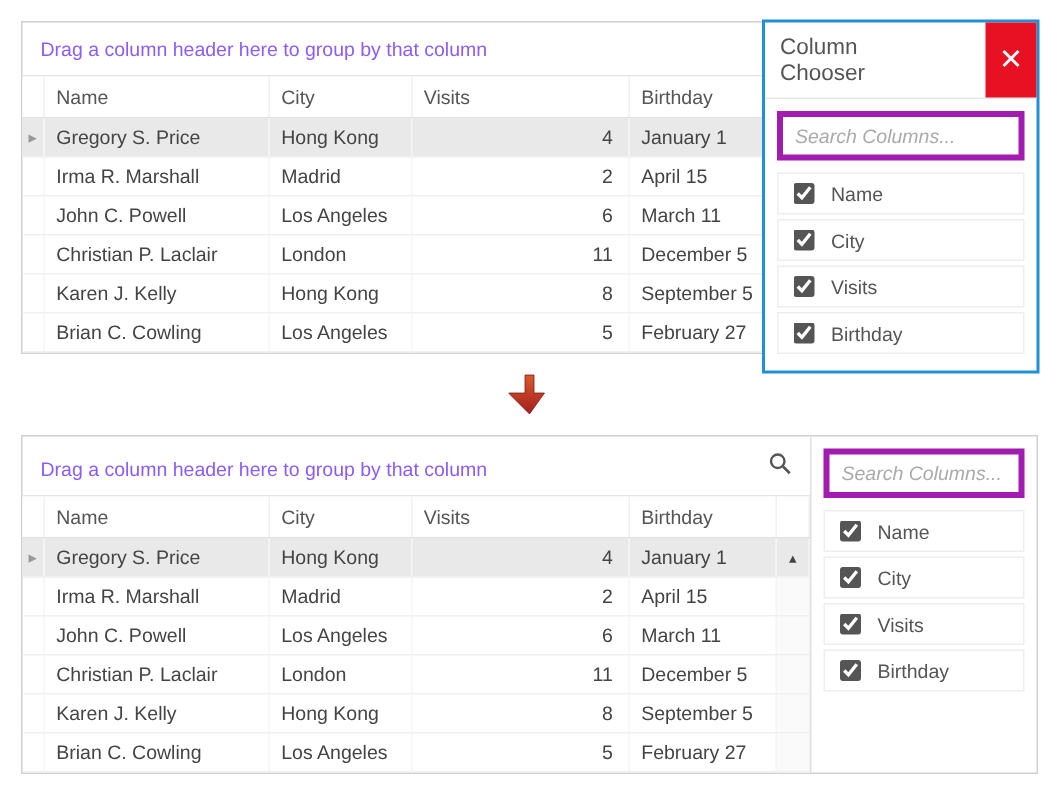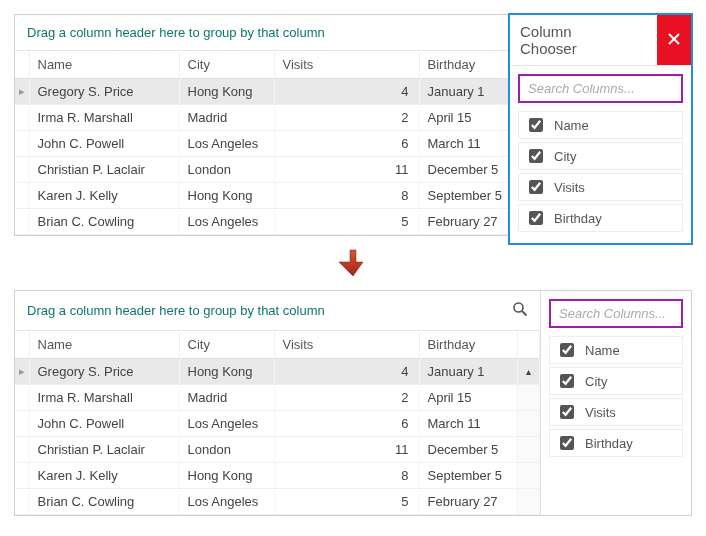--- a/index.html
+++ b/index.html
@@ -12,25 +12,25 @@
     background: #fff;
     width: 706px;
   }
   .grid-container {
     border: 1px solid #d0d0d0;
     position: relative;
     margin-bottom: 12px;
   }
   .group-panel {
     padding: 10px 12px;
-    color: #0f766e;
+    color: #8b5cf6;
     font-size: 13px;
     border-bottom: 1px solid #e4e4e4;
     display: flex;
-    align-items: center;
+    align-items: flex-end;
     justify-content: space-between;
   }
   .search-icon-btn {
     color: #555;
     cursor: pointer;
   }
   table.grid {
     width: 100%;
     border-collapse: collapse;
   }
@@ -85,21 +85,21 @@
     color: #fff;
     display: flex;
     align-items: center;
     justify-content: center;
     font-size: 14px;
     cursor: pointer;
   }
   .chooser-body { padding: 8px; }
   .chooser-search {
     width: 100%;
-    border: 2px solid #a21caf;
+    border: 4px solid #a21caf;
     padding: 5px 8px;
     font-size: 13px;
     color: #555;
     margin-bottom: 8px;
   }
   .chooser-search::placeholder { color:#aaa; font-style: italic;}
   .chooser-item {
     display: flex;
     align-items: center;
     border: 1px solid #eee;

